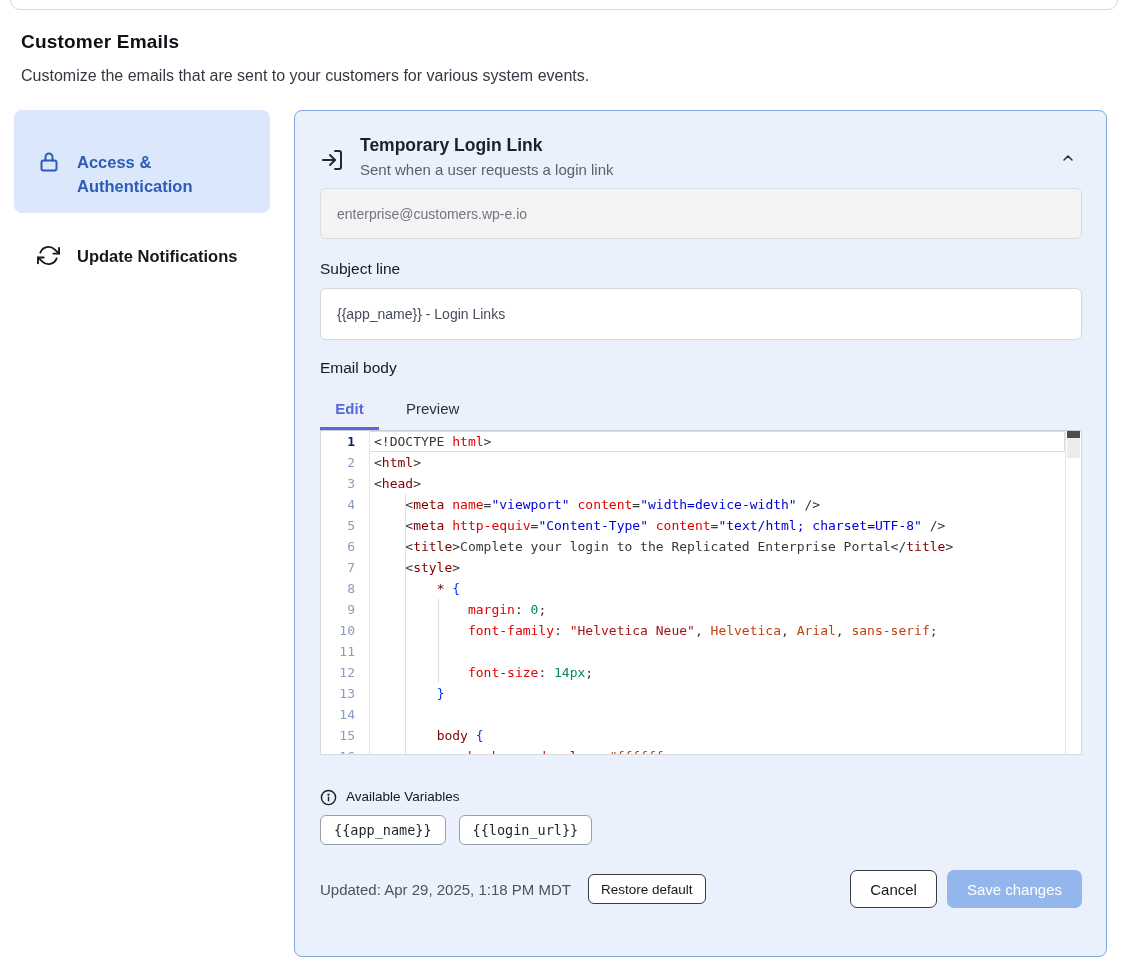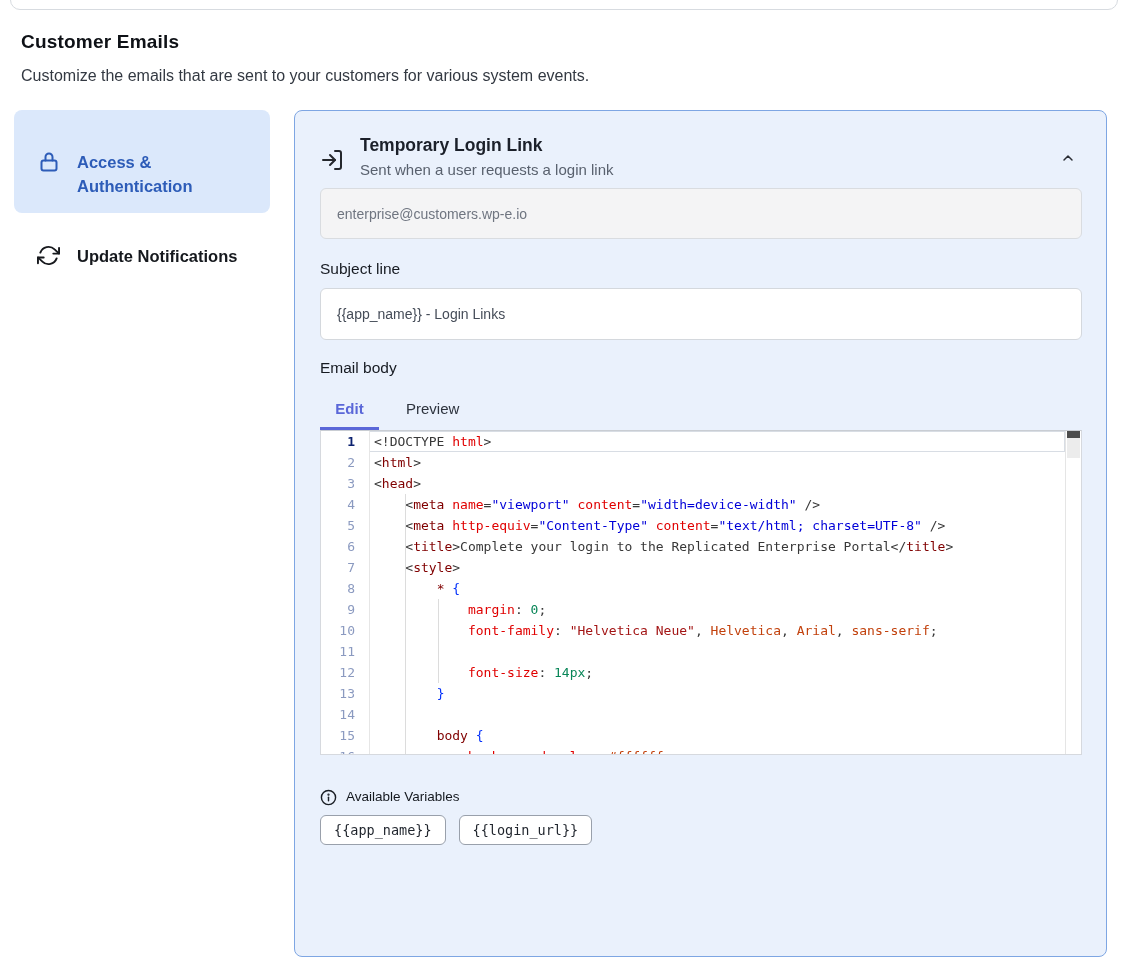--- a/index.html
+++ b/index.html
@@ -187,14 +187,21 @@
           <circle cx="12" cy="8" r="0.6" fill="#191d24"></circle>
         </svg>
     </span>
     <span class="vars-label">Available Variables</span>
   </div>
   <div class="chips">
       <button class="chip">{{app_name}}</button>
       <button class="chip">{{login_url}}</button>
     </div>
 
+  <div class="footer">
+    <span class="updated">Updated: Apr 29, 2025, 1:18 PM MDT</span>
+    <button class="btn restore-btn">Restore default</button>
+    <span class="spacer"></span>
+    <button class="btn cancel-btn">Cancel</button>
+    <button class="btn save-btn">Save changes</button>
+  </div>
 
 </section>
 
 </body></html>

